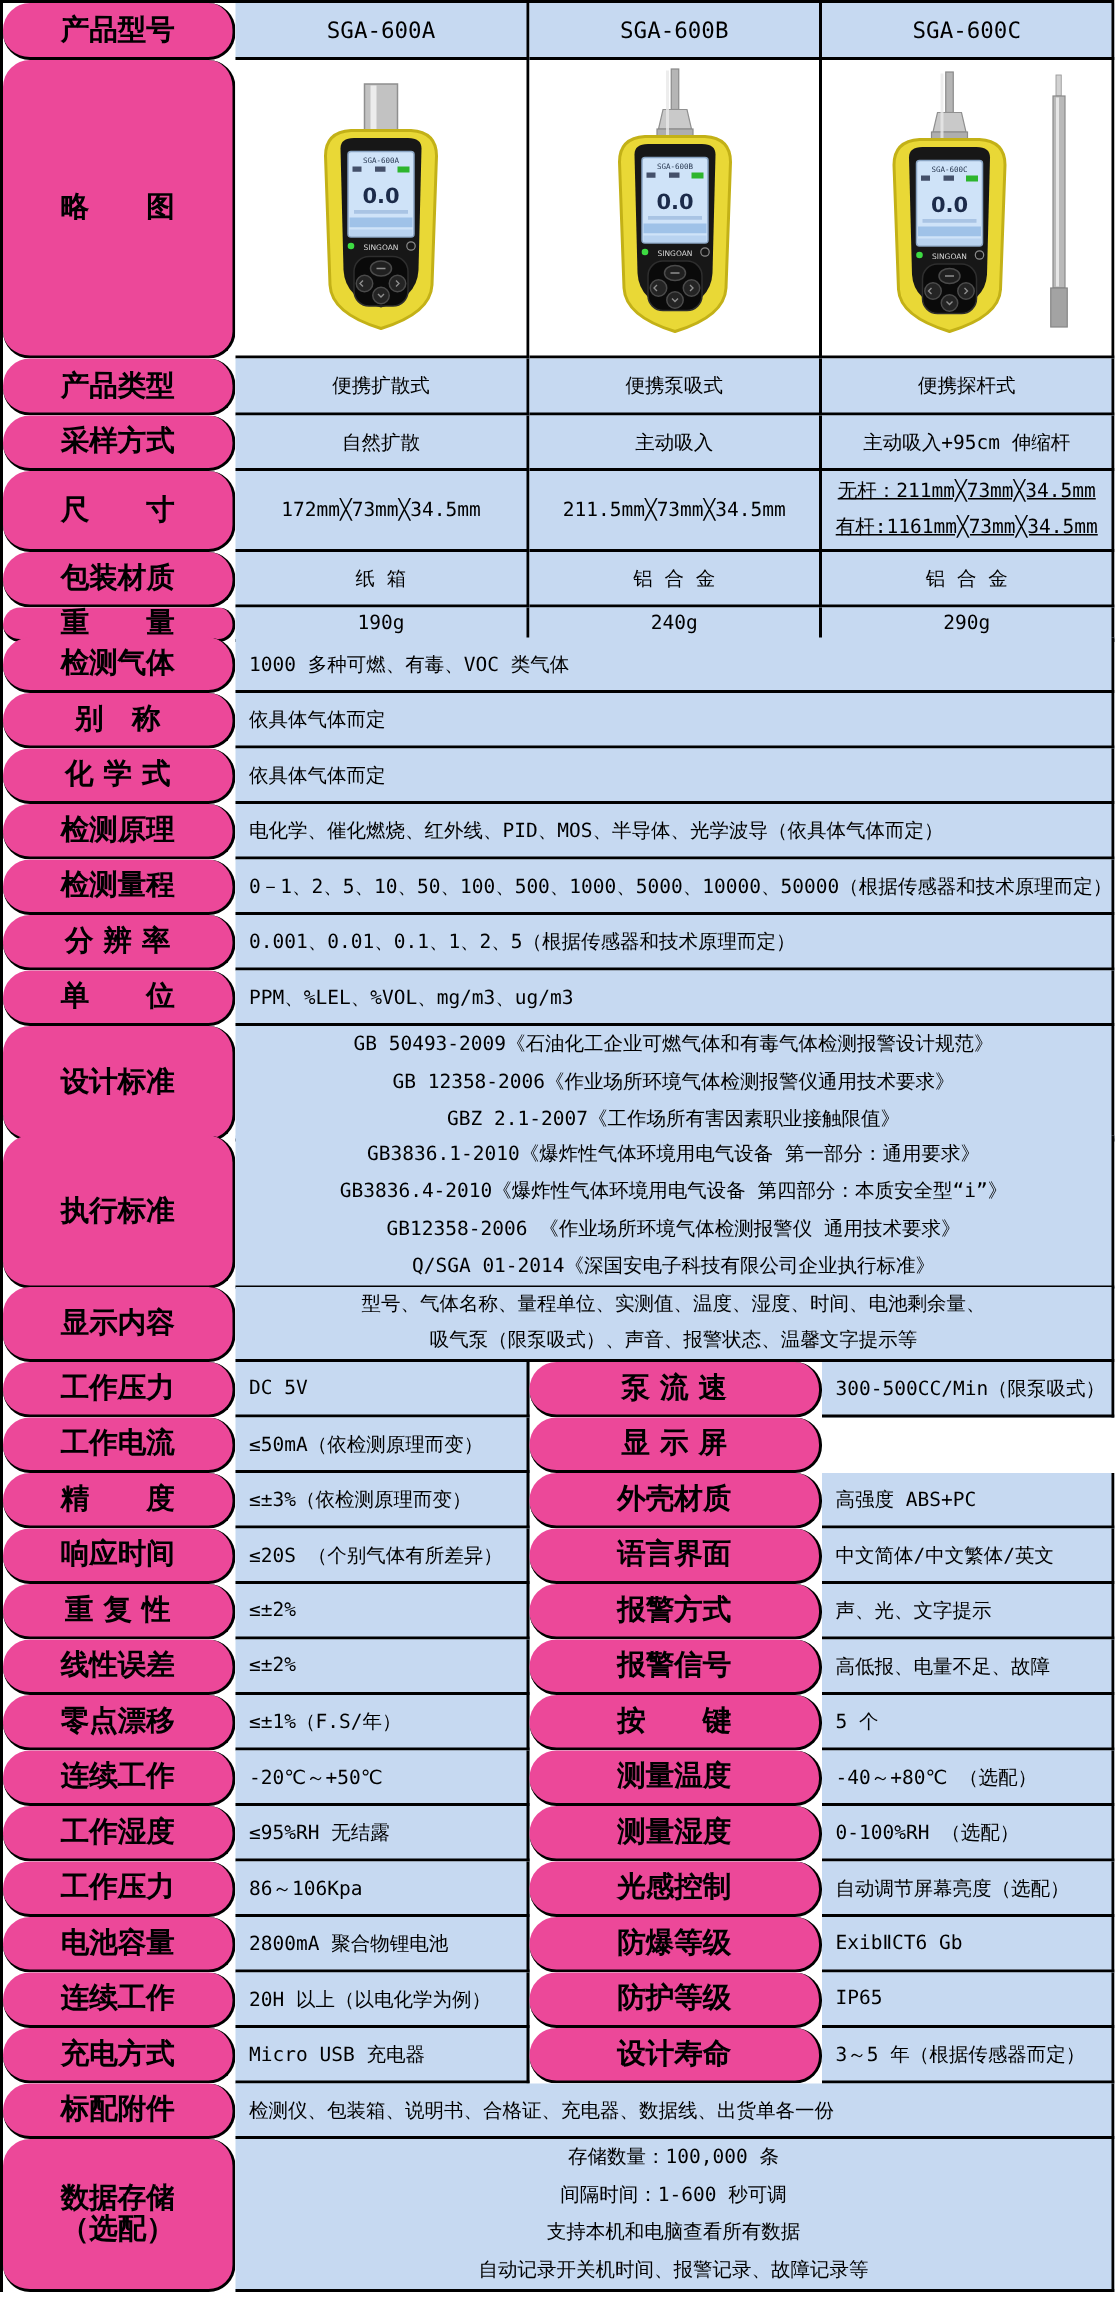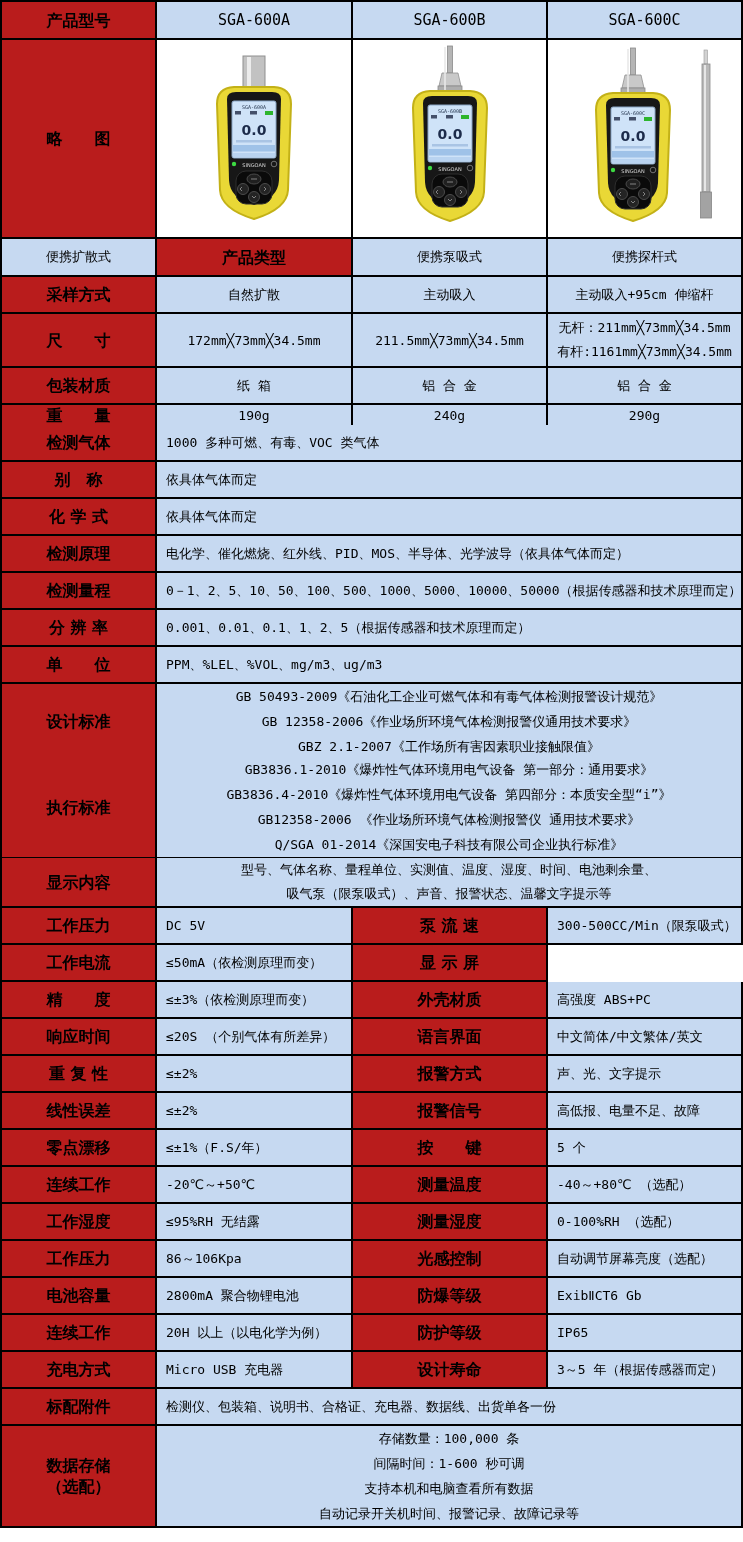--- a/index.html
+++ b/index.html
@@ -1,31 +1,31 @@
 <!DOCTYPE html>
 <html><head>
 <meta charset="utf-8">
 <style>
   * { box-sizing: border-box; }
   html,body { margin:0; padding:0; background:#fff; }
   body { width:743px; font-family:"DejaVu Sans","Liberation Sans",sans-serif; color:#000; }
   .table { width:743px; border-top:2px solid #000; border-left:2px solid #000; }
   .row { display:grid; grid-template-columns:155px 196px 195px 195px; }
   .row > .c { border-right:2px solid #000; border-bottom:2px solid #000; display:flex; align-items:center; min-width:0; }
-  .lbl { background:#b91c1c; justify-content:center; text-align:center; font-weight:bold; font-size:16px; line-height:21px; flex-direction:column; padding:0 2px; }
+  .lbl { background:#ec4899; justify-content:center; text-align:center; font-weight:bold; font-size:19px; line-height:21px; flex-direction:column; padding:0 2px;border-radius:18px; }
   .val { background:#c6d9f1; font-size:13px; padding:0 9px; font-family:"DejaVu Sans Mono","DejaVu Sans",monospace; white-space:nowrap; }
   .ctr { justify-content:center; padding:0 2px; text-align:center; }
   .hdr { font-size:15px; }
   .img { background:#ffffff; justify-content:center; padding:0; }
   .sp3 { grid-column:2 / span 3; }
   .ml  { flex-direction:column; align-items:flex-start; justify-content:center; }
   .ml > div { line-height:25px; }
   .ml2 > div { line-height:24px; }
   .szlines { flex-direction:column; align-items:flex-start; justify-content:center; padding:0 6px; }
-  .szlines > div { line-height:24px; }
+  .szlines > div { line-height:24px;text-decoration:underline; }
   svg { display:block; }
 </style>
 </head>
 <body>
 
 <div class="table">
 
   <div class="row" style="height:38px">
     <div class="c lbl">产品型号</div>
     <div class="c val ctr hdr">SGA-600A</div>
@@ -135,22 +135,22 @@
 
         <rect x="149" y="8" width="3.5" height="14" fill="#d2d2d2" stroke="#9a9a9a" stroke-width="0.6"></rect>
         <rect x="147" y="22" width="8" height="128" fill="#b9b9b9" stroke="#8a8a8a" stroke-width="0.8"></rect>
         <rect x="149" y="23" width="2" height="126" fill="#e6e6e6"></rect>
         <rect x="145.5" y="150" width="11" height="26" fill="#a3a3a3" stroke="#858585" stroke-width="0.8"></rect>
       </svg>
     </div>
   </div>
 
   <div class="row" style="height:38px">
+    <div class="c lbl">产品类型</div>
     <div class="c val ctr">便携扩散式</div>
-    <div class="c lbl">产品类型</div>
     <div class="c val ctr">便携泵吸式</div>
     <div class="c val ctr">便携探杆式</div>
   </div>
 
   <div class="row" style="height:37px">
     <div class="c lbl">采样方式</div>
     <div class="c val ctr">自然扩散</div>
     <div class="c val ctr">主动吸入</div>
     <div class="c val ctr">主动吸入+95cm 伸缩杆</div>
   </div>

